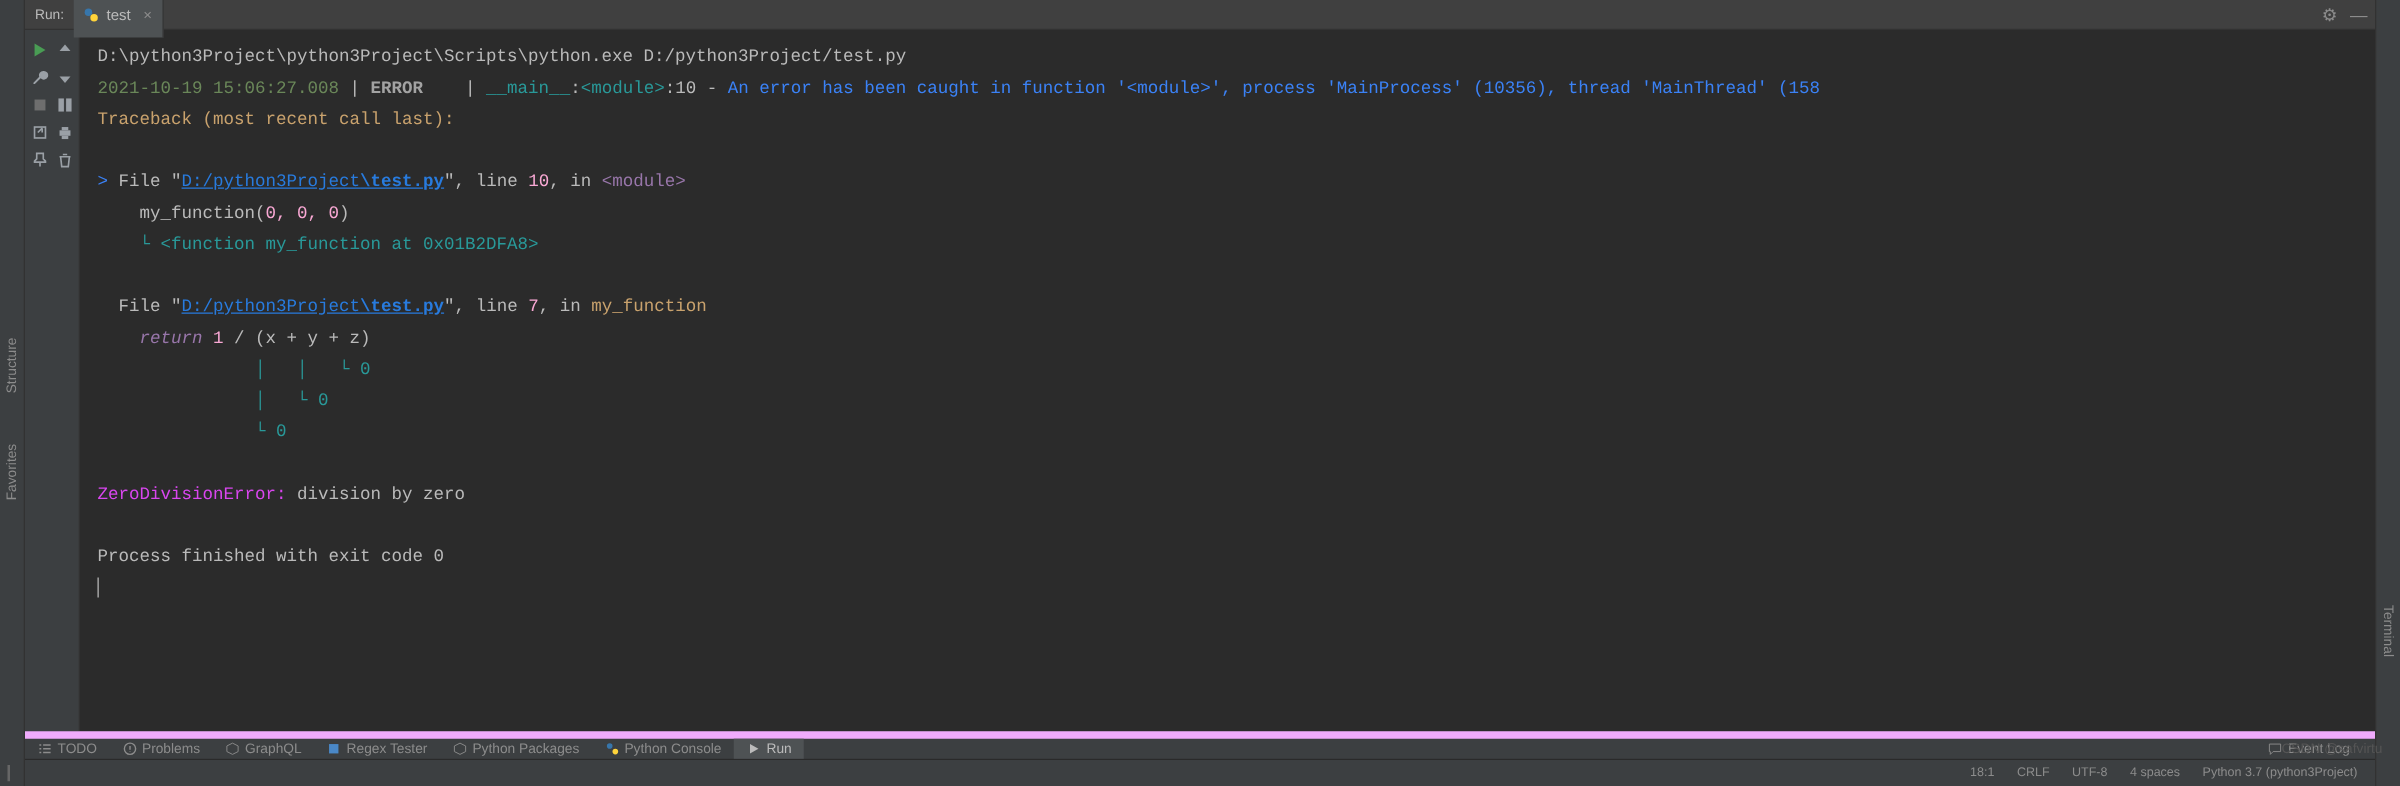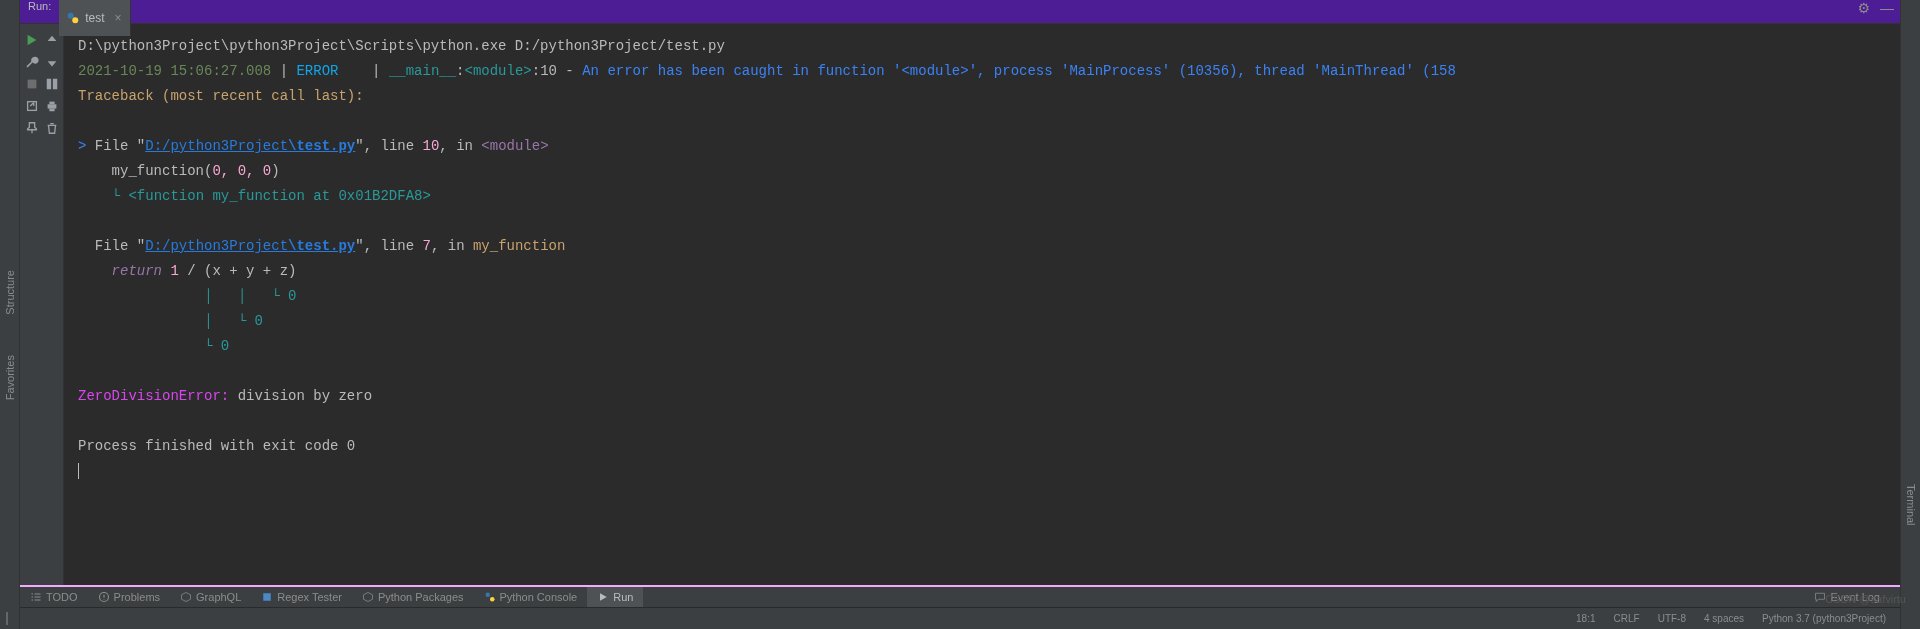--- a/index.html
+++ b/index.html
@@ -28,21 +28,21 @@
   border-left: 1px solid #323232;
   display: flex; flex-direction: column; align-items: center; justify-content: center;
 }
 .right-rail .vlabel {
   writing-mode: vertical-rl;
   font-size: 11px; color: #8c8c8c; cursor: pointer;
   margin-top: 380px;
 }
 .center { flex: 1; display: flex; flex-direction: column; height: 100%; }
 .tabbar {
-  height: 24px; background: #4c1d95; display: flex; align-items: flex-start;
+  height: 24px; background: #404040; display: flex; align-items: center;
   border-bottom: 1px solid #323232; position: relative;
 }
 .tab-label { font-size: 11px; color: #bbb; padding: 0 8px; }
 .tab-item {
   display: flex; align-items: center; height: 36px; padding: 0 8px;
   background: #4e5254; border-right: 1px solid #323232; gap: 6px;
   font-size: 12px;
 }
 .tab-item .py-icon { width: 12px; height: 12px; }
 .tab-close { color: #8c8c8c; font-size: 12px; cursor: pointer; margin-left: 4px; }
@@ -61,38 +61,38 @@
 .console {
   flex: 1; background: #2b2b2b; padding: 10px 14px;
   font-family: "Consolas", "Courier New", monospace;
   font-size: 14px; line-height: 25px;
   white-space: pre; overflow: hidden;
   color: #bbbbbb;
 }
 .c-cmd { color: #bababa; }
 .c-ts { color: #6a8759; }
 .c-pipe { color: #bababa; }
-.c-err { color: #0ea5e9; font-weight: normal; }
+.c-err { color: #a3a3a3; font-weight: bold; }
 .c-mod { color: #299999; }
 .c-errmsg { color: #3b82f6; font-family: Liberation Mono, monospace; }
 .c-trace { color: #c9a26d; }
 .c-path { color: #287bde; text-decoration: underline; }
 .c-pathb { color: #287bde; text-decoration: underline; font-weight: bold; }
 .c-line { color: #bababa; }
 .c-num { color: #f9a8d4; }
 .c-kw { color: #9876aa; }
 .c-fn { color: #c9a26d; }
 .c-ret { color: #9876aa; font-style: italic; }
 .c-teal { color: #299999; }
 .c-zero { color: #299999; }
 .c-exc { color: #d946ef; font-weight: normal; }
 .c-txt { color: #bababa; }
 .caret { display:inline-block; width:1px; height:16px; background:#bbb; vertical-align:middle; }
 .bottom-bar {
-  height: 22px; background: #3c3f41; border-top: 2px solid #f0abfc;
+  height: 22px; background: #3c3f41; border-top: 6px solid #f0abfc;
   display: flex; align-items: center; font-size: 11px; color: #8c8c8c;
   position: relative;
 }
 .bb-item { display: flex; align-items: center; gap: 4px; padding: 0 10px; cursor: pointer; height:100%; }
 .bb-item.active { background: #4e5254; color: #bbb; }
 .bb-item svg { width: 12px; height: 12px; }
 .bb-right { position: absolute; right: 10px; display: flex; align-items: center; gap: 4px; }
 .status-bar {
   height: 22px; background: #3c3f41; border-top: 1px solid #2a2a2a;
   display: flex; align-items: center; justify-content: flex-end;

